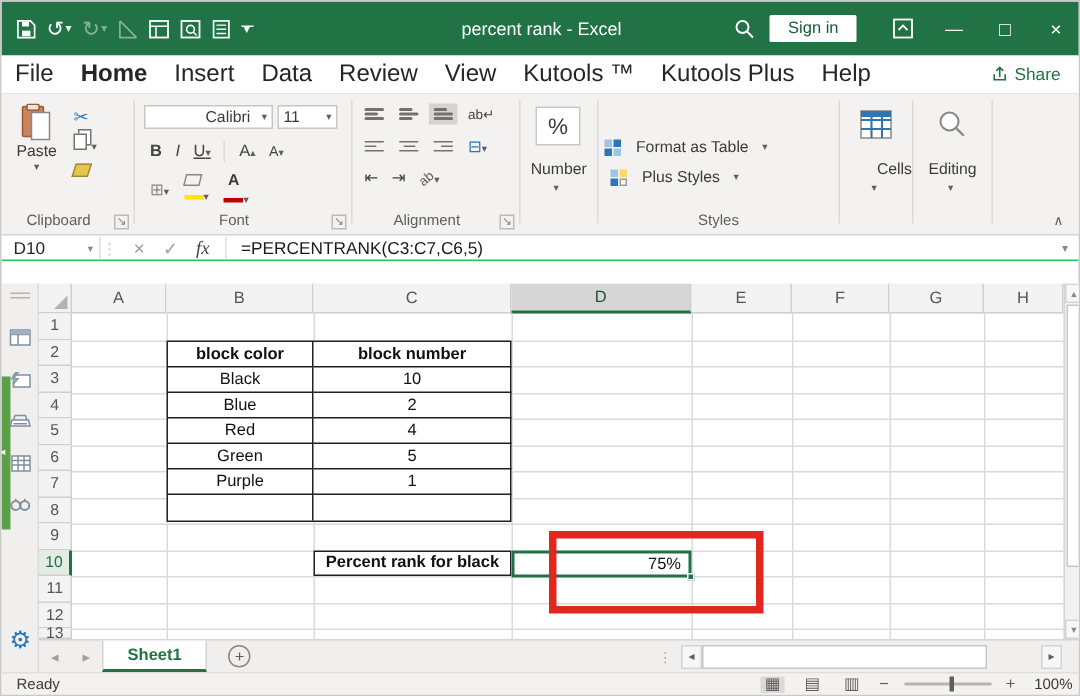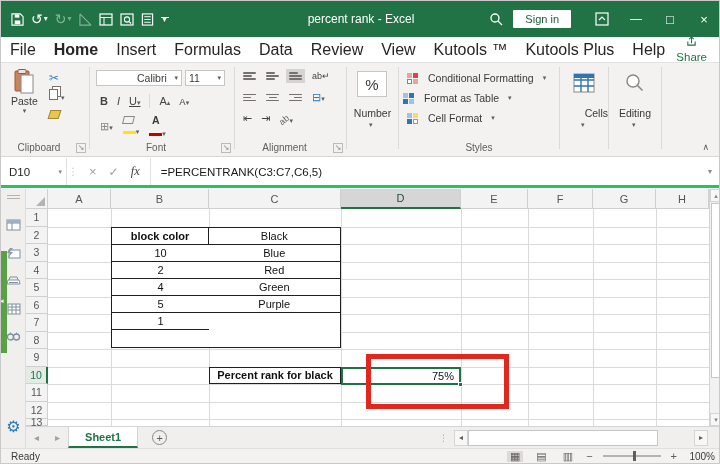--- a/index.html
+++ b/index.html
@@ -17,21 +17,21 @@
   .tb-right{position:absolute;right:0;top:0;height:36px;display:flex;align-items:center;}
   .signin{background:#fff;color:#185c37;font-size:11px;padding:3px 12px;border-radius:1px;margin:0 14px 0 10px;}
   .winbtn{width:34px;height:36px;display:flex;align-items:center;justify-content:center;font-size:12px;color:#fff;}
   .winbtn.mini2{font-size:13px;}
 
   
   .tabrow{position:absolute;left:0;top:36px;width:720px;height:26px;background:#fff;display:flex;align-items:center;border-bottom:1px solid #e3e3e3;}
   .tab{font-size:16px;color:#262626;padding:12px 9px;position:relative;white-space:nowrap;}
   .tab.active{font-weight:bold;}
   .tab.active::after{content:"";position:absolute;left:8px;right:8px;bottom:-1px;height:3px;background:#217346;border-radius:2px;}
-  .share{margin-left:auto;margin-right:14px;display:flex;align-items:center;gap:4px;color:#217346;font-size:11.5px;flex-direction:column;}
+  .share{margin-left:auto;margin-right:14px;display:flex;align-items:center;gap:4px;color:#217346;font-size:11.5px;}
   .share .sicon{font-size:11px;}
 
   
   .ribbon{position:absolute;left:0;top:62px;width:720px;height:94px;background:#f3f2f1;border-bottom:1px solid #d8d6d4;font-size:10.5px;color:#3b3a39;}
   .group{position:absolute;top:2px;height:90px;}
   .gdiv{position:absolute;top:4px;width:1px;height:82px;background:#dcdad8;}
   .glabel{position:absolute;bottom:2px;left:0;right:12px;text-align:center;font-size:10px;color:#605e5c;}
   .launcher{position:absolute;bottom:2px;right:3px;font-size:8px;color:#8a8886;border:1px solid #bdbbb9;width:10px;height:10px;line-height:8px;text-align:center;}
   .bigbtn{display:flex;flex-direction:column;align-items:center;font-size:10.5px;color:#3b3a39;}
   .chev{font-size:7px;color:#605e5c;}
@@ -42,21 +42,21 @@
   .colorbar{display:inline-block;width:13px;height:3px;margin-top:-2px;}
   .alicon{display:inline-flex;flex-direction:column;gap:1.5px;width:13px;}
   .alicon i{display:block;height:1.5px;background:#767170;border-radius:1px;}
   .alicon.active-box{background:#d6d4d2;outline:3px solid #d6d4d2;}
   .styleicon{display:inline-grid;grid-template-columns:5px 5px;grid-template-rows:5px 5px;gap:1px;margin-right:4px;}
   .styleicon s{display:block;}
   .percentbox{background:#fff;border:1px solid #c8c6c4;font-size:15px;color:#3b3a39;width:30px;height:26px;display:flex;align-items:center;justify-content:center;}
   .collapse{position:absolute;right:12px;bottom:4px;font-size:9px;color:#605e5c;}
 
   
-  .fbar{position:absolute;left:0;top:157px;width:720px;height:30px;background:#fff;border-bottom:3px solid #22c55e;display:flex;align-items:center;font-size:11.5px;}
+  .fbar{position:absolute;left:0;top:157px;width:720px;height:16px;background:#fff;border-bottom:1px solid #22c55e;display:flex;align-items:center;font-size:11.5px;}
   .namebox{width:66px;height:100%;border-right:1px solid #e1dfdd;display:flex;align-items:center;padding-left:8px;color:#262626;}
   .namebox .nchev{margin-left:auto;margin-right:4px;font-size:7px;color:#8a8886;}
   .fdots{width:12px;text-align:center;color:#c8c6c4;font-size:10px;}
   .fbtns{display:flex;align-items:center;gap:12px;padding:0 10px;border-right:1px solid #e1dfdd;height:100%;}
   .fx{font-style:italic;font-family:"Liberation Serif",serif;color:#444;font-size:12.5px;}
   .formula{padding-left:10px;color:#1a1a1a;flex:1;}
   .fend{width:22px;text-align:center;color:#8a8886;font-size:8px;}
 
   
   .sidebar{position:absolute;left:0;top:188px;width:25px;height:259px;background:#f0efee;border-right:1px solid #dddcda;}
@@ -182,21 +182,20 @@
       <span class="winbtn">—</span>
       <span class="winbtn mini2">□</span>
       <span class="winbtn mini2">×</span>
     </div>
   </div>
 
   <div class="tabrow">
     <span class="tab">File</span>
     <span class="tab active">Home</span>
     <span class="tab">Insert</span>
-    <span class="tab">Formulas</span>
     <span class="tab">Data</span>
     <span class="tab">Review</span>
     <span class="tab">View</span>
     <span class="tab">Kutools ™</span>
     <span class="tab">Kutools Plus</span>
     <span class="tab">Help</span>
     <span class="share">
       <span class="sicon">
         <svg width="11" height="11" viewBox="0 0 12 12">
             <path d="M6 8V1M3.5 3.5L6 1l2.5 2.5" fill="none" stroke="#217346" stroke-width="1.2"></path>
@@ -317,48 +316,38 @@
         <div class="bigbtn">
           <span class="percentbox">%</span>
         </div>
       </div>
       <div class="abs" style="left:0;top:42px;width:51px;text-align:center;">Number</div>
       <div class="abs chev" style="left:22px;top:56px;">▾</div>
     </div>
     <div class="gdiv" style="left:397px;"></div>
 
     <div class="group" style="left:398px;width:160px;">
-      <div class="rowline abs" style="left:8px;top:7px;">
-        <span class="styleicon">
-            <s style="background:#e8a3a0;"></s>
-            <s style="background:#d44;"></s>
-            <s style="background:#fff;border:1px solid #c66;"></s>
-            <s style="background:#e8a3a0;"></s>
-          </span>
-        <span>Conditional Formatting</span>
-        <span class="chev" style="margin-left:3px;">▾</span>
-      </div>
       <div class="rowline abs" style="left:4px;top:27px;">
         <span class="styleicon">
             <s style="background:#9dc3e6;"></s>
             <s style="background:#2e75b6;"></s>
             <s style="background:#2e75b6;"></s>
             <s style="background:#9dc3e6;"></s>
           </span>
         <span>Format as Table</span>
         <span class="chev" style="margin-left:3px;">▾</span>
       </div>
       <div class="rowline abs" style="left:8px;top:47px;">
         <span class="styleicon">
             <s style="background:#9dc3e6;"></s>
             <s style="background:#ffd966;"></s>
             <s style="background:#2e75b6;"></s>
             <s style="background:#fff;border:1px solid #999;"></s>
           </span>
-        <span>Cell Format</span>
+        <span>Plus Styles</span>
         <span class="chev" style="margin-left:3px;">▾</span>
       </div>
       <div class="glabel" style="right:0;">Styles</div>
     </div>
     <div class="gdiv" style="left:558px;"></div>
 
     <div class="group" style="left:559px;width:48px;">
       <div class="abs" style="left:12px;top:7px;">
         <span>
           <svg width="24" height="22" viewBox="0 0 24 22">
@@ -489,20 +478,21 @@
       <div class="hline" style="top:125px;"></div>
     <div class="hline" style="top:142.5px;"></div>
       <div class="hline" style="top:160px;"></div>
     <div class="hline" style="top:177.5px;"></div>
       <div class="hline" style="top:195px;"></div>
     <div class="hline" style="top:212.5px;"></div>
       <div class="hline" style="top:230px;"></div>
 
     <div class="datatable">
       <div class="dc hdr">block color</div>
+      <div class="dc hdr last">block number</div>
       <div class="dc">Black</div>
       <div class="dc last">10</div>
       <div class="dc">Blue</div>
       <div class="dc last">2</div>
       <div class="dc">Red</div>
       <div class="dc last">4</div>
       <div class="dc">Green</div>
       <div class="dc last">5</div>
       <div class="dc">Purple</div>
       <div class="dc last">1</div>

